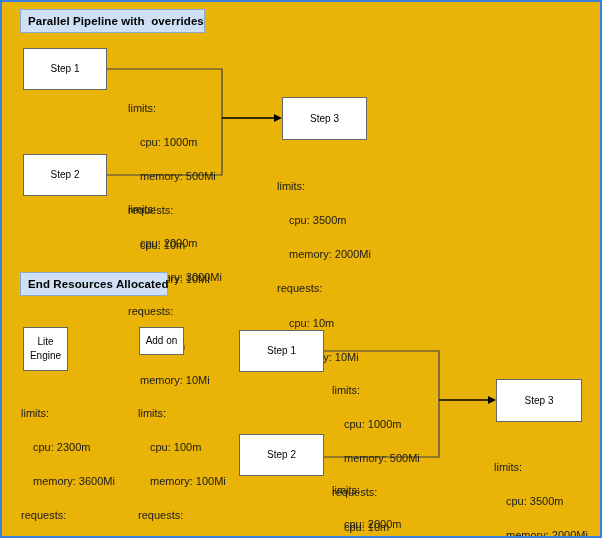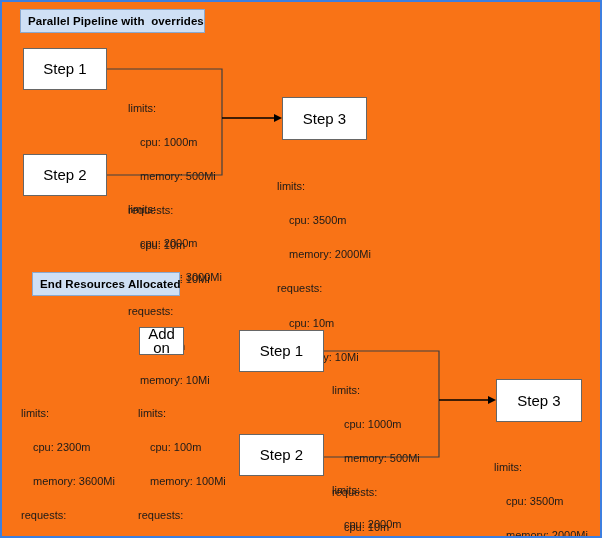--- a/index.html
+++ b/index.html
@@ -10,21 +10,21 @@
   }
   body {
     font-family: "Liberation Sans", sans-serif;
   }
   #canvas {
     position: relative;
     width: 602px;
     height: 538px;
     box-sizing: border-box;
     border: 2px solid #3d7fe0;
-    background: #f97316;
+    background: #eab308;
     overflow: hidden;
   }
   .banner {
     position: absolute;
     background: #cfe0f5;
     border: 1px solid #8aa9cf;
     box-sizing: border-box;
     font-weight: bold;
     font-size: 11.5px;
     color: #000000;
@@ -36,21 +36,21 @@
   }
   .node {
     position: absolute;
     box-sizing: border-box;
     border: 1.3px solid #666666;
     background: #ffffff;
     display: flex;
     align-items: center;
     justify-content: center;
     text-align: center;
-    font-size: 15px;
+    font-size: 10px;
     color: #000000;
     line-height: 14px;
   }
   .res {
     position: absolute;
     font-size: 11px;
     line-height: 11.4px;
     color: #1a1a1a;
     white-space: pre;
   }
@@ -117,28 +117,32 @@
 
   <div class="res" style="left:275px; top:156px;">
     <span class="top">limits:</span>
     <span class="ind">cpu: 3500m</span>
     <span class="ind">memory: 2000Mi</span>
     <span class="top">requests:</span>
     <span class="ind">cpu: 10m</span>
     <span class="ind">memory: 10Mi</span>
   </div>
 
-  <div class="banner" style="left:18px; top:270px; width:148px; height:24px;margin-left:12px;">End Resources Allocated</div>
+  <div class="banner" style="left:18px; top:270px; width:148px; height:24px;">End Resources Allocated</div>
 
   <svg class="wires">
     <path d="M322,349 L437,349 L437,455 L322,455" fill="none" stroke="#404040" stroke-width="1.2"></path>
     <line x1="437" y1="398" x2="490" y2="398" stroke="#000000" stroke-width="1.4"></line>
     <polygon points="494,398 486,394 486,402" fill="#000000"></polygon>
   </svg>
 
+  <div class="node" style="left:21px; top:325px; width:45px; height:44px; flex-direction:column;">
+    <span>Lite</span>
+    <span>Engine</span>
+  </div>
 
   <div class="node" style="left:137px; top:325px; width:45px; height:28px;">
     <span>Add on</span>
   </div>
 
   <div class="node" style="left:237px; top:328px; width:85px; height:42px;">
     <span>Step 1</span>
   </div>
 
   <div class="node" style="left:237px; top:432px; width:85px; height:42px;">

